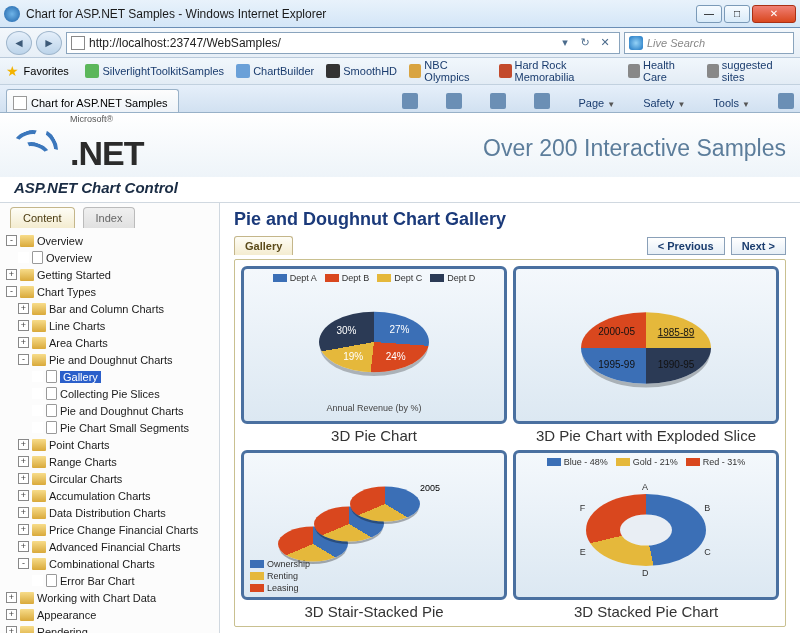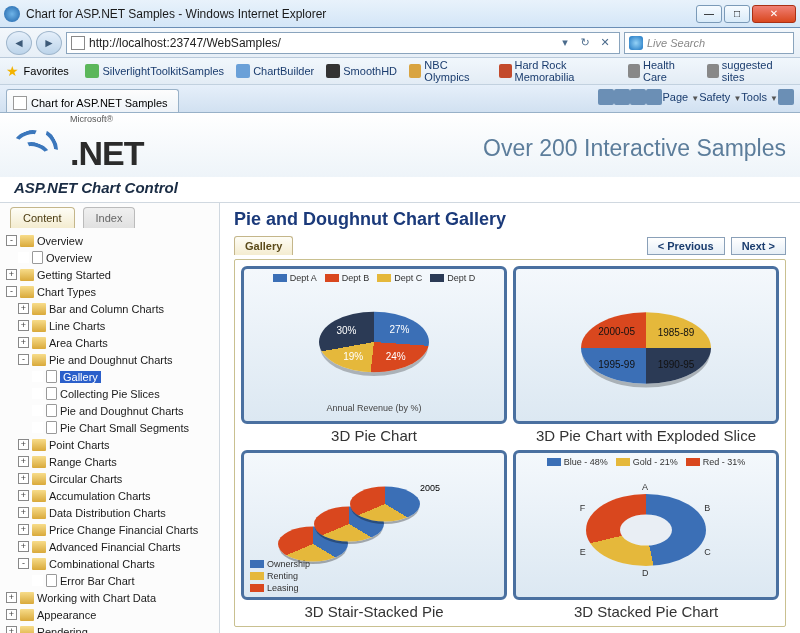--- a/index.html
+++ b/index.html
@@ -26,21 +26,21 @@
 .favlink { display: flex; align-items: center; gap: 3px; padding: 2px 5px; color: #1a3c6e; cursor: pointer; border-radius: 2px; }
 .favlink .fi { width: 14px; height: 14px; background: #6aa0d8; border-radius: 2px; }
 .favlink .fi.green { background: #5bb75b; }
 .favlink .fi.dark { background: #333; }
 .favlink .fi.gold { background: #d9a441; }
 .favlink .fi.red { background: #c34a2c; }
 .favlink .fi.gray { background: #888; }
 
 .tabrow { height: 28px; background: linear-gradient(#e6effa,#d1e1f1); display: flex; align-items: flex-end; padding: 0 6px; border-bottom: 1px solid #98b1c8; }
 .pagetab { height: 23px; background: linear-gradient(#fdfdfd,#eef3f8); border: 1px solid #9ab2c8; border-bottom: none; border-radius: 3px 3px 0 0; padding: 3px 10px 0 6px; display: flex; align-items: center; gap: 4px; font-size: 11px; }
-.cmdbar { margin-left: auto; display: flex; align-items: center; gap: 0; height: 100%; padding-bottom: 3px; }
+.cmdbar { margin-left: auto; display: flex; align-items: flex-end; gap: 28px; height: 100%; padding-bottom: 3px; }
 .cmdbar .ci { width: 16px; height: 16px; background: #6b8fb5; border-radius: 2px; }
 .cmdbar span { color: #1a3c6e; }
 .cmdbar .drop { color: #555; font-size: 8px; }
 
 
 .app { display: flex; flex-direction: column; height: calc(633px - 28px - 30px - 27px - 28px); background: #fff; }
 .header { height: 64px; display: flex; align-items: center; padding: 6px 14px 0 14px; background: linear-gradient(#fff,#eef4f9); }
 .logo { display: flex; align-items: center; gap: 6px; }
 .logo .swirl { width: 50px; height: 46px; position: relative; }
 .logo .swirl div { position: absolute; width: 28px; height: 16px; border: 4px solid #3b77bc; border-color: #3b77bc transparent transparent transparent; border-radius: 50%; }
@@ -359,21 +359,21 @@
                 <div class="pielabel" style="left: 17.4934px; top: 29.0153px; color: rgb(255, 255, 255);">30%</div>
               </div>
             <div class="subcap">Annual Revenue (by %)</div>
           </div>
           <div class="ctitle">3D Pie Chart</div>
         </div>
 
         <div class="card">
           <div class="cframe">
             <div class="pie" id="pie2" style="width: 130px; height: 130px; margin-top: 10px; background: conic-gradient(rgb(229, 184, 59) 0deg, rgb(229, 184, 59) 90deg, rgb(43, 58, 85) 90deg, rgb(43, 58, 85) 180deg, rgb(59, 111, 182) 180deg, rgb(59, 111, 182) 270deg, rgb(217, 71, 30) 270deg, rgb(217, 71, 30) 360deg);">
-                <div class="pielabel" style="left: 76.6985px; top: 31px;">1985-89</div>
+                <div class="pielabel" style="left: 76.6985px; top: 31px; text-decoration: underline;">1985-89</div>
                 <div class="pielabel" style="left: 76.6985px; top: 88.6985px;">1990-95</div>
                 <div class="pielabel" style="left: 17.3015px; top: 88.6985px;">1995-99</div>
                 <div class="pielabel" style="left: 17.3015px; top: 29.3015px;">2000-05</div>
               </div>
           </div>
           <div class="ctitle">3D Pie Chart with Exploded Slice</div>
         </div>
 
         <div class="card">
           <div class="cframe" style="position:relative;">

